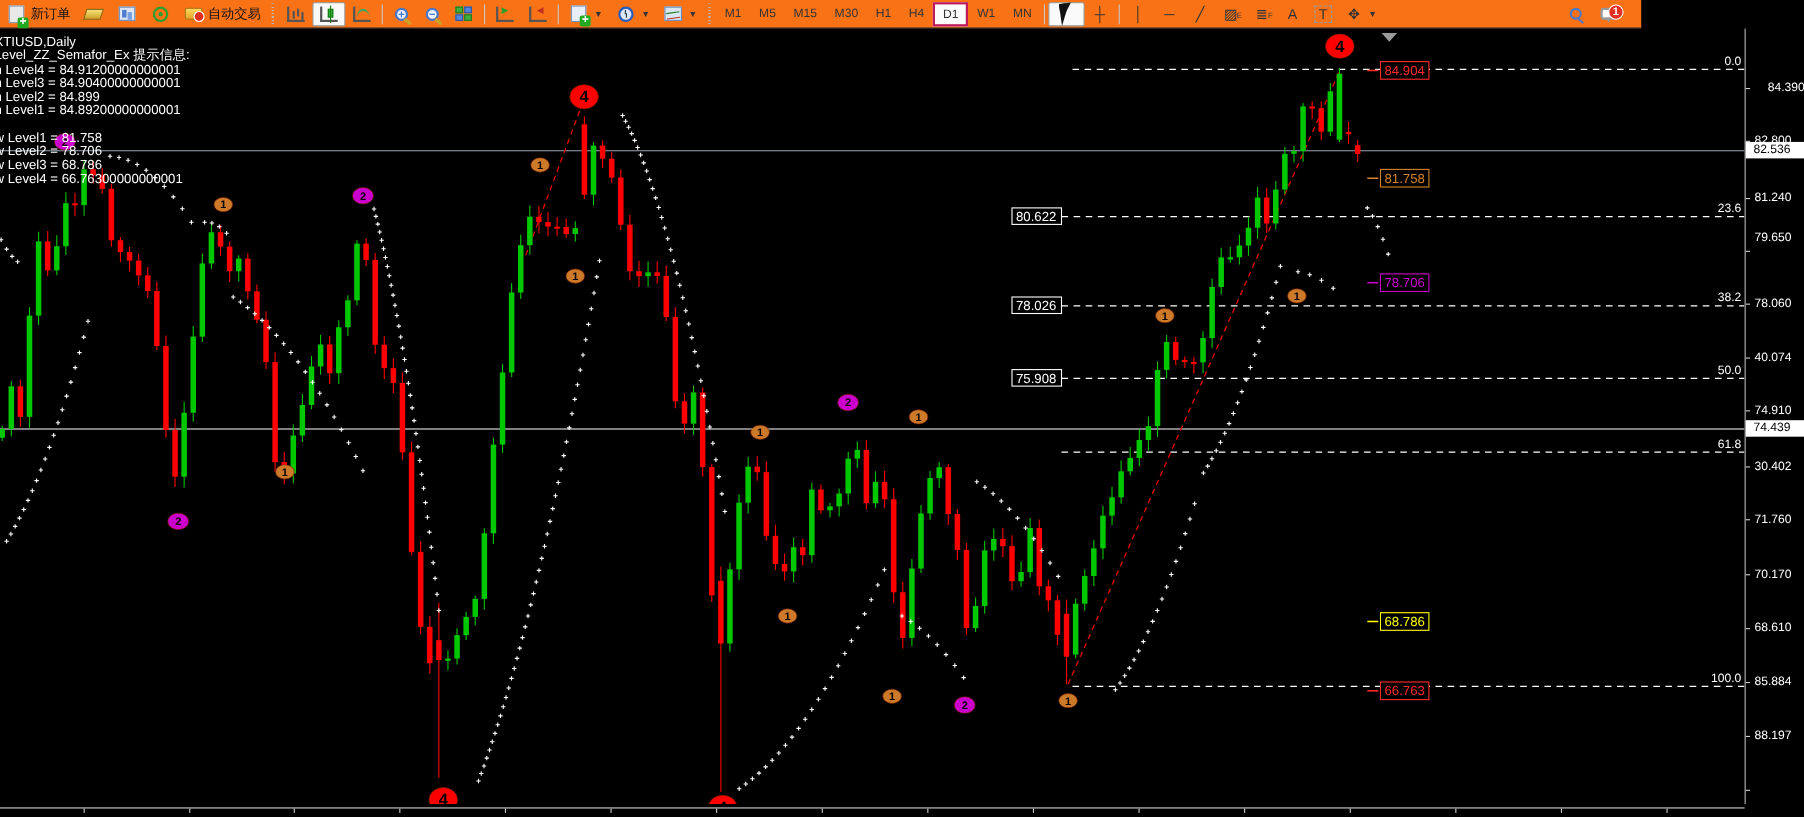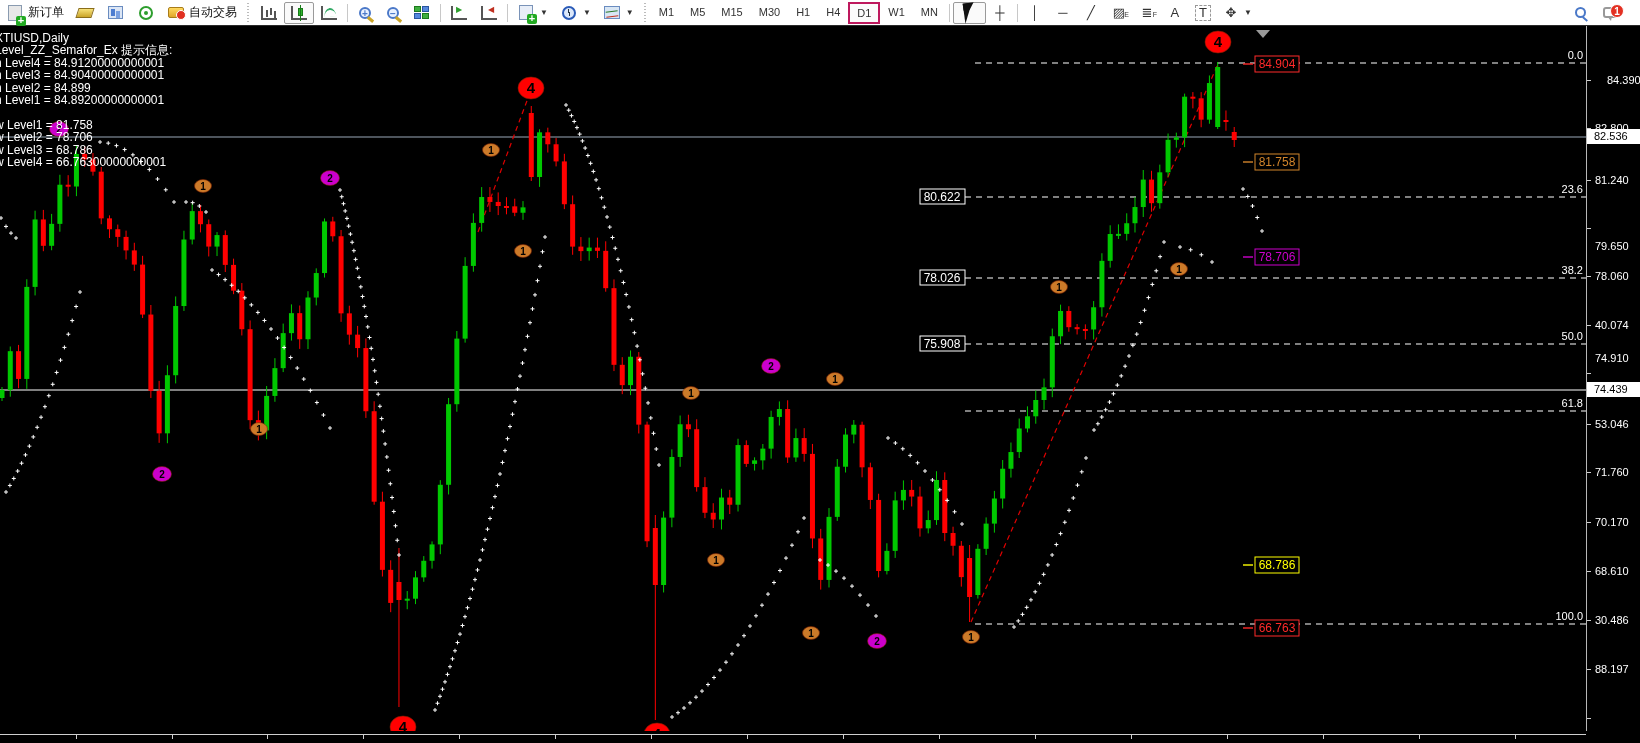--- a/index.html
+++ b/index.html
@@ -1,21 +1,21 @@
 <!DOCTYPE html>
 <html><head>
 <meta charset="utf-8">
 <style>
   * { margin:0; padding:0; box-sizing:border-box; }
   html,body { width:1640px; height:743px; overflow:hidden; background:#000; font-family:"Liberation Sans", sans-serif; }
 
   
   #toolbar {
-    position:absolute; left:0; top:0; width:1640px; height:26px;
-    background:#ffffff; border-bottom:1px solid #2a2a2a;
+    position:absolute; left:0; top:0; width:1492px; height:26px;
+    background:#f97316; border-bottom:1px solid #2a2a2a;
     display:flex; align-items:center; font-size:12px; color:#222;
   }
   .tb-grip { width:7px; height:20px; margin:0 2px;
     background-image:repeating-linear-gradient(#bbb 0 1px, transparent 1px 3px);
     background-size:2px 100%; background-repeat:repeat-y; background-position:2px 0; }
   .tb-btn { display:flex; align-items:center; gap:4px; padding:2px 5px; height:22px;
     border:1px solid transparent; border-radius:2px; white-space:nowrap; }
   .tb-btn.pressed { background:#fafafa; border:1px solid #9a9a9a; }
   .tb-sep { width:1px; height:18px; background:#c8c8c8; margin:0 3px; }
   .tb-label { font-size:12px; color:#111; }
@@ -875,37 +875,37 @@
   </div>
 
 <div id="price-axis">
     <div class="ax-tick" style="top: 54px;"></div>
     <div class="ax-lab" style="top: 54px; padding-left: 12px;">84.390</div>
     <div class="ax-tick" style="top: 102px;"></div>
     <div class="ax-lab" style="top: 102px;">82.800</div>
     <div class="ax-tick" style="top: 154px;"></div>
     <div class="ax-lab" style="top: 154px;">81.240</div>
     <div class="ax-tick" style="top: 202px;"></div>
-    <div class="ax-lab" style="top: 220px;">79.650</div>
+    <div class="ax-lab" style="top: 190px;">79.650</div>
     <div class="ax-tick" style="top: 250px;"></div>
     <div class="ax-lab" style="top: 250px;">78.060</div>
     <div class="ax-tick" style="top: 299px;"></div>
     <div class="ax-lab" style="top: 299px;">40.074</div>
     <div class="ax-tick" style="top: 347px;"></div>
-    <div class="ax-lab" style="top: 332px;">74.910</div>
+    <div class="ax-lab" style="top: 347px;">74.910</div>
     <div class="ax-tick" style="top: 398px;"></div>
-    <div class="ax-lab" style="top: 398px;">53.046</div>
+    <div class="ax-lab" style="top: 398px;">30.402</div>
     <div class="ax-tick" style="top: 446px;"></div>
     <div class="ax-lab" style="top: 446px;">71.760</div>
     <div class="ax-tick" style="top: 496px;"></div>
     <div class="ax-lab" style="top: 496px;">70.170</div>
     <div class="ax-tick" style="top: 545px;"></div>
     <div class="ax-lab" style="top: 545px;">68.610</div>
     <div class="ax-tick" style="top: 594px;"></div>
-    <div class="ax-lab" style="top: 594px;">30.486</div>
+    <div class="ax-lab" style="top: 594px;">85.884</div>
     <div class="ax-tick" style="top: 643px;"></div>
     <div class="ax-lab" style="top: 643px;">88.197</div>
     <div class="ax-tick" style="top: 692px;"></div>
     <div class="ax-lab" style="top: 728px;">63.870</div>
     <div class="cur-tag" style="top: 111px;">82.536</div>
     <div class="cur-tag" style="top: 364px;">74.439</div>
   </div>
 <div id="time-axis">
     <div id="time-line"></div>
     <div class="t-tick" style="left: 76px;"></div>

